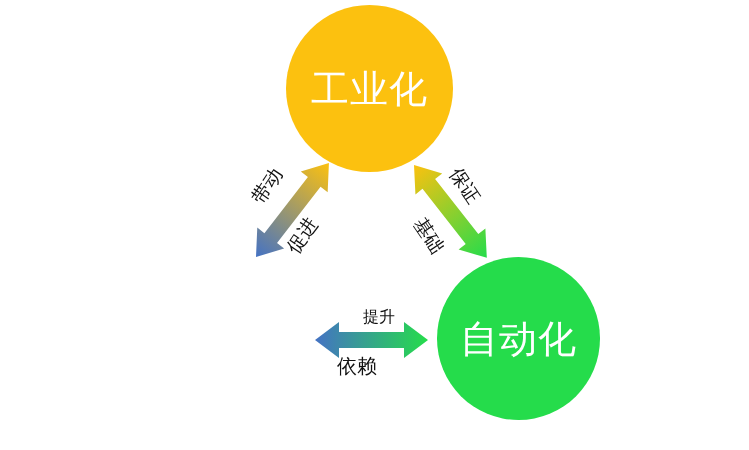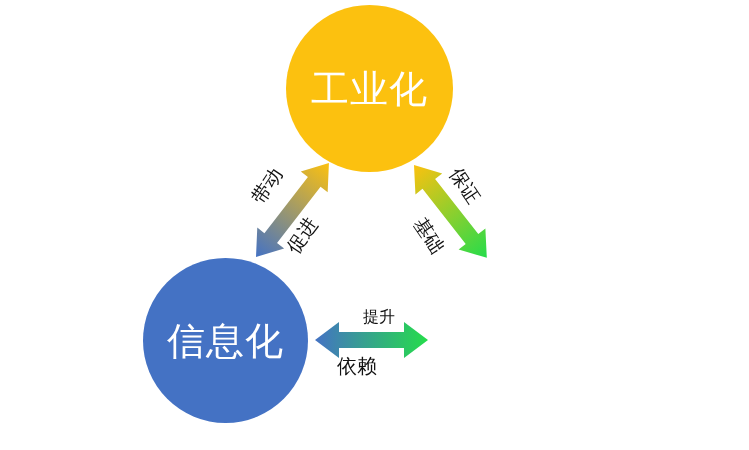--- a/index.html
+++ b/index.html
@@ -59,24 +59,24 @@
 
     <g>
       <polygon points="315,340 339,322 339,332 404,332 404,322 428,340 404,358 404,348 339,348 339,358" fill="url(#gBottom)"></polygon>
     </g>
   </svg>
 
   <div class="circle" style="left:286px; top:5px; width:167px; height:167px; background:#FCC10F;">
     <span class="circle-label">工业化</span>
   </div>
 
-  <div class="circle" style="left:143px; top:258px; width:165px; height:165px; background:#4472C4;">
-    <span class="circle-label">信息化</span>
+
+  <div class="circle" style="left:437px; top:257px; width:163px; height:163px; background:#25DC4B;">
+    <span class="circle-label">自动化</span>
   </div>
-
 
   <span class="rel-label" style="left:248px; top:176px; transform:rotate(-56deg);">带动</span>
   <span class="rel-label" style="left:283px; top:226px; transform:rotate(-56deg);">促进</span>
 
   <span class="rel-label" style="left:446px; top:176px; transform:rotate(56deg);">保证</span>
   <span class="rel-label" style="left:410px; top:226px; transform:rotate(56deg);">基础</span>
 
   <span class="rel-label" style="left:363px; top:309px; font-size:16px;">提升</span>
   <span class="rel-label" style="left:337px; top:356px; font-size:20px;">依赖</span>
 </div>

